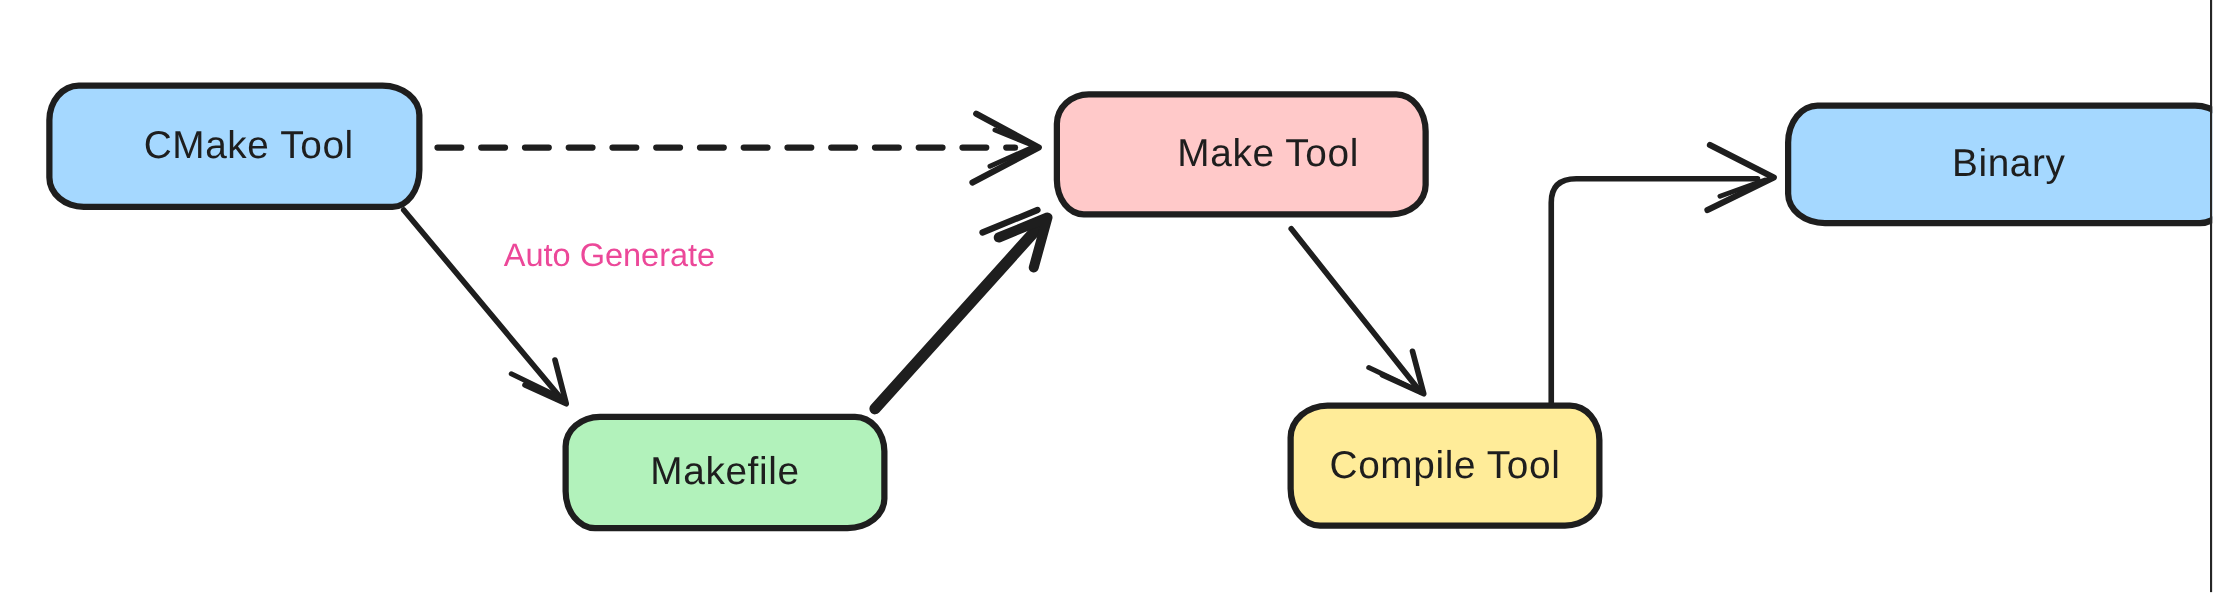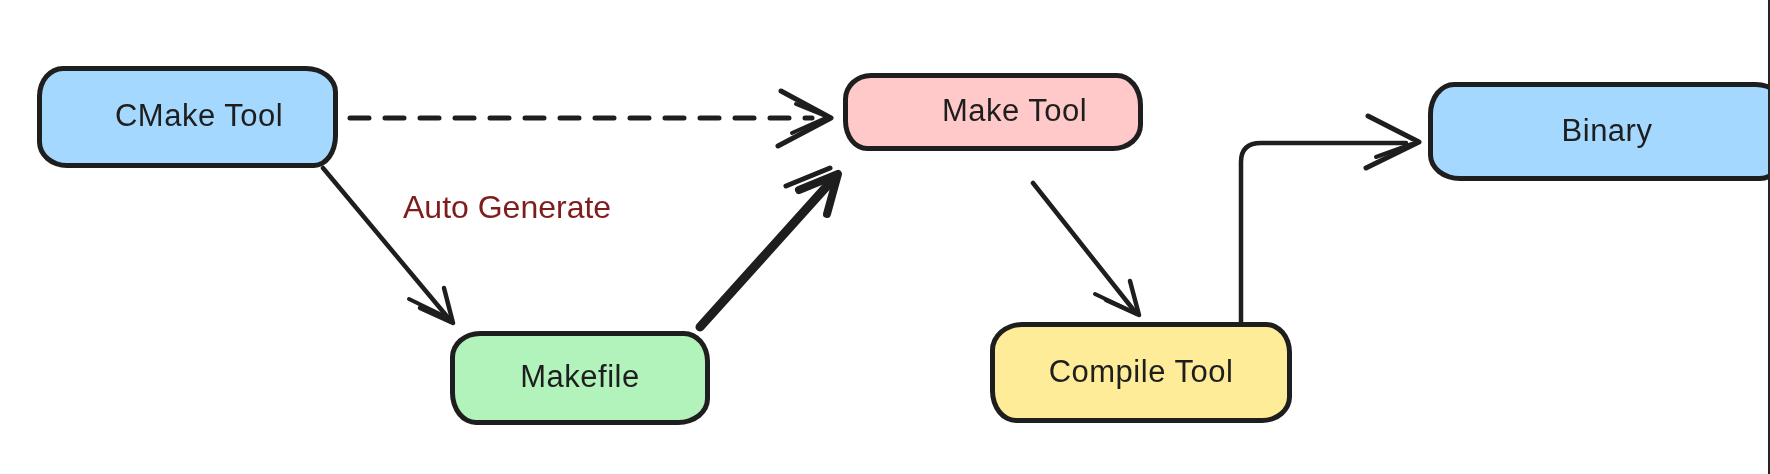--- a/index.html
+++ b/index.html
@@ -30,29 +30,29 @@
     align-items: center;
     justify-content: center;
     color: #1e1e1e;
     font-size: 31px;
     letter-spacing: 0.5px;
     background: #fff;
   }
   .node span { transform: translateY(-1px); }
   .node-cmake   { left: 37px;   top: 66px;  width: 301px; height: 102px; background: #a5d8ff; border-radius: 26px 32px 24px 30px / 30px 26px 32px 26px; padding-left: 23px; }
   .node-makefile{ left: 438px;  top: 331px; width: 260px; height: 94px;  background: #b2f2bb; border-radius: 30px 26px 32px 26px / 26px 30px 26px 32px; margin-left: 12px; }
-  .node-make    { left: 843px;  top: 73px;  width: 300px; height: 78px; background: #ffc9c9; border-radius: 28px 26px 30px 24px / 26px 32px 26px 30px; padding-left: 43px; }
-  .node-compile { left: 990px;  top: 322px; width: 302px; height: 101px; background: #ffec99; border-radius: 32px 26px 30px 26px / 28px 30px 26px 32px; align-items: center; }
+  .node-make    { left: 843px;  top: 73px;  width: 300px; height: 101px; background: #ffc9c9; border-radius: 28px 26px 30px 24px / 26px 32px 26px 30px; padding-left: 43px; }
+  .node-compile { left: 1030px;  top: 322px; width: 252px; height: 101px; background: #ffec99; border-radius: 32px 26px 30px 26px / 28px 30px 26px 32px; align-items: center; }
   .node-binary  { left: 1428px; top: 82px;  width: 358px; height: 99px;  background: #a5d8ff; border-radius: 26px 30px 26px 32px / 32px 26px 30px 26px; }
   .edge-label {
     position: absolute;
     left: 403px;
     top: 189px;
-    font-size: 32px;
-    color: #7f1d1d;
+    font-size: 26px;
+    color: #ec4899;
     white-space: nowrap;
   }
   .screen-right-border {
     position: absolute;
     right: 0;
     top: 0;
     width: 2px;
     height: 474px;
     background: #252525;
   }

